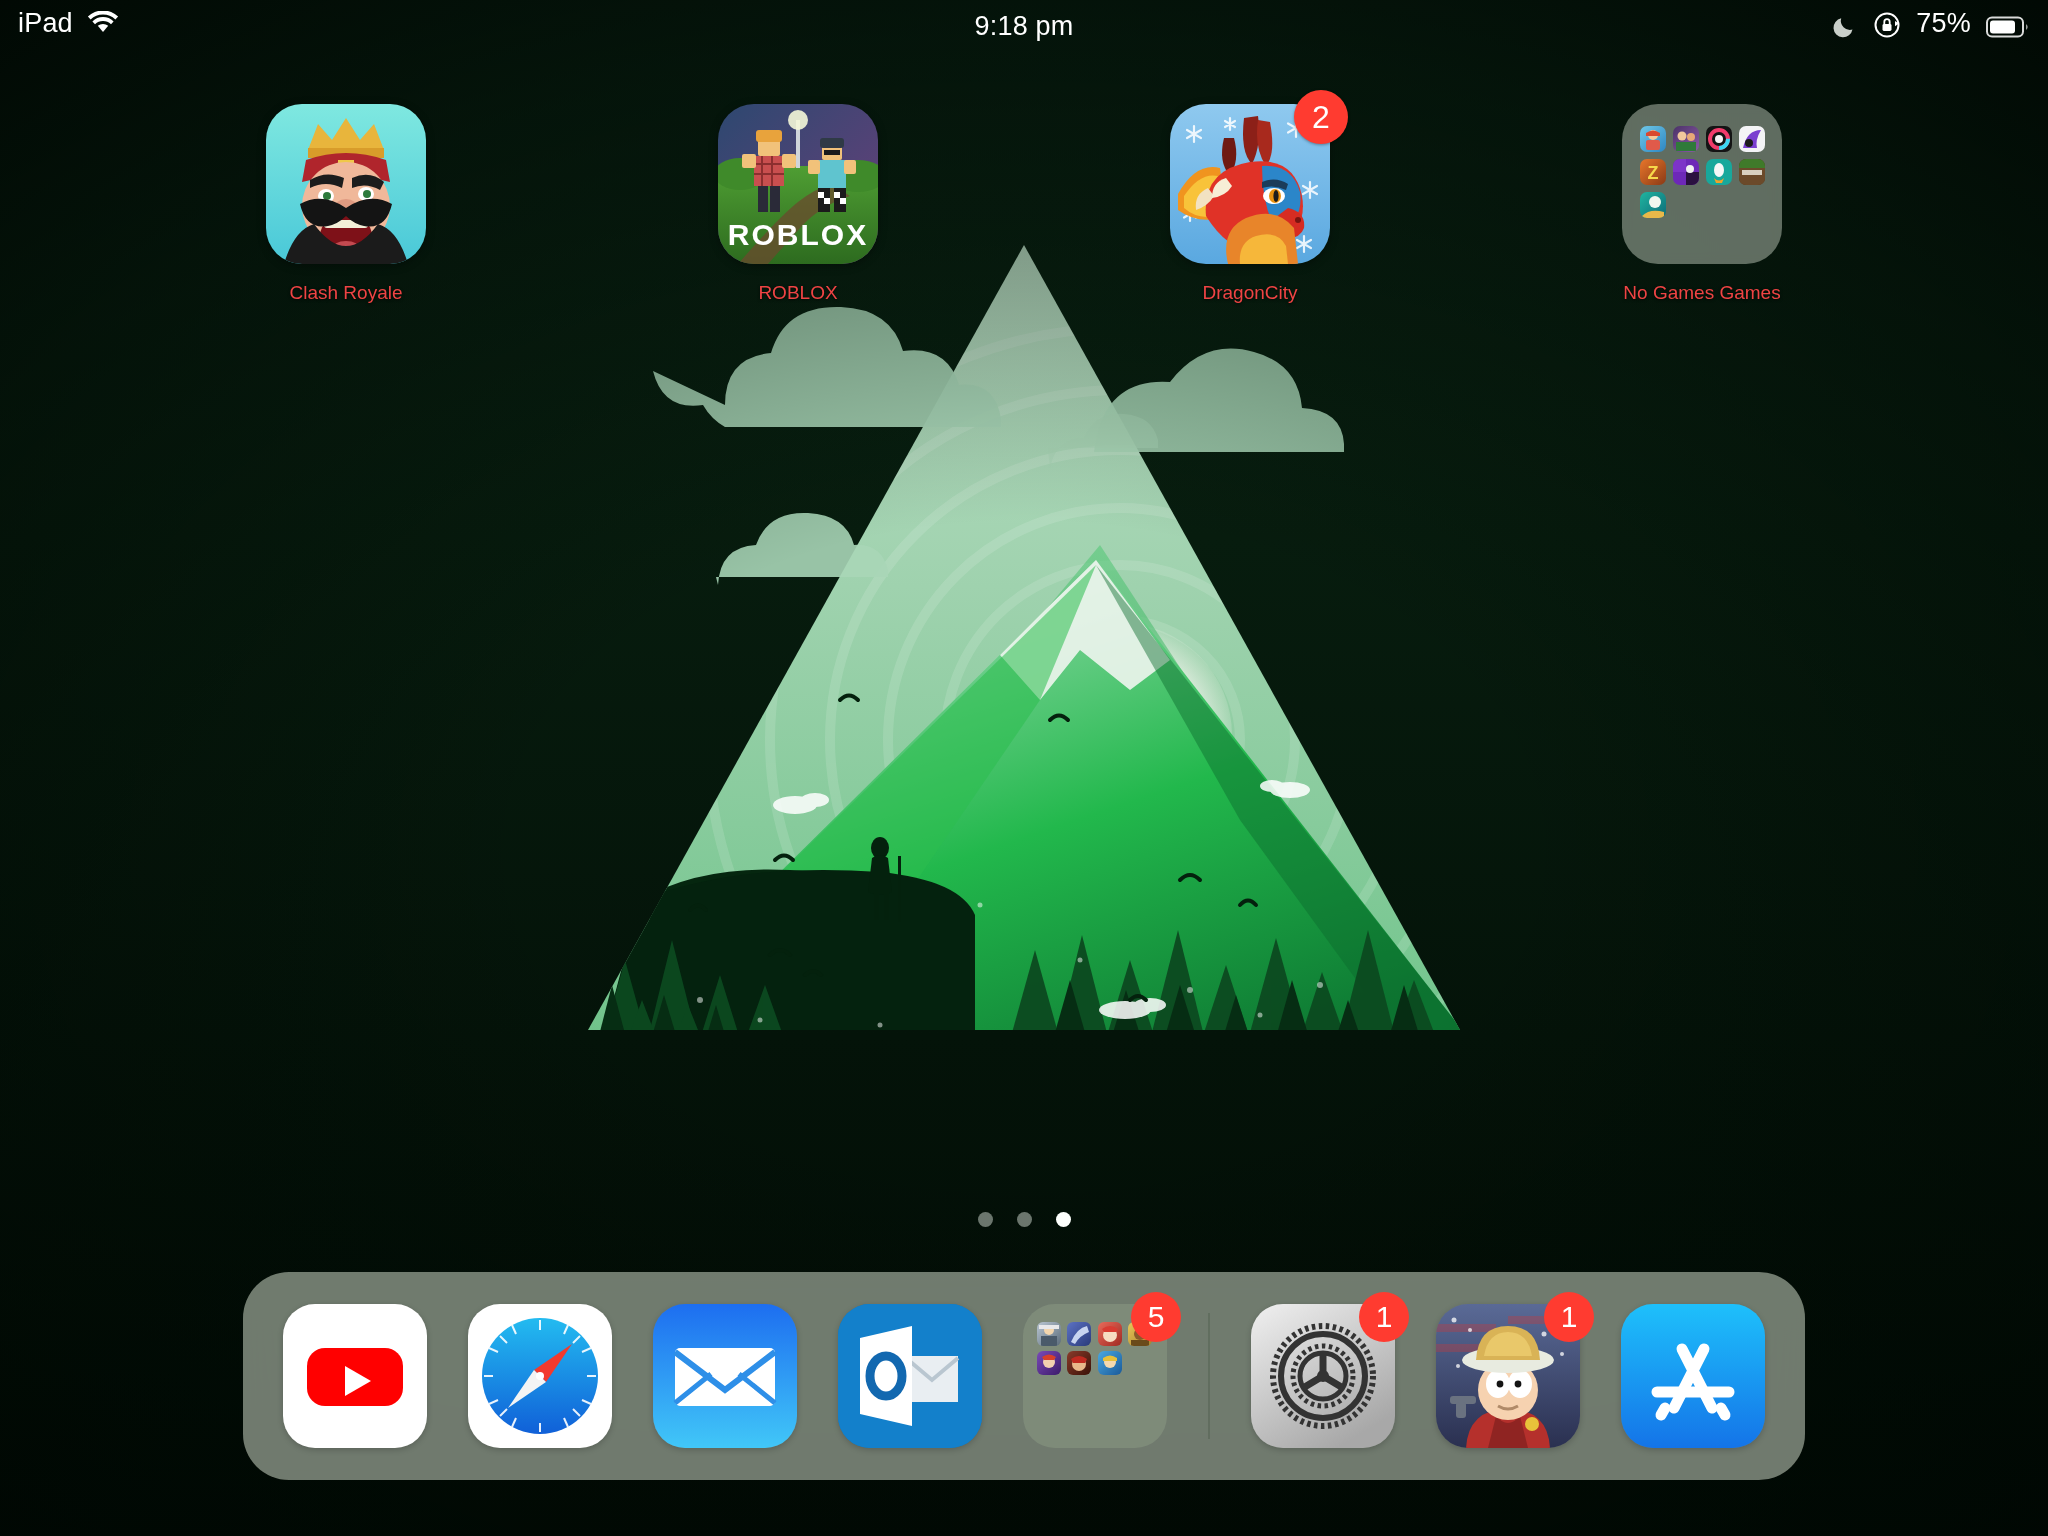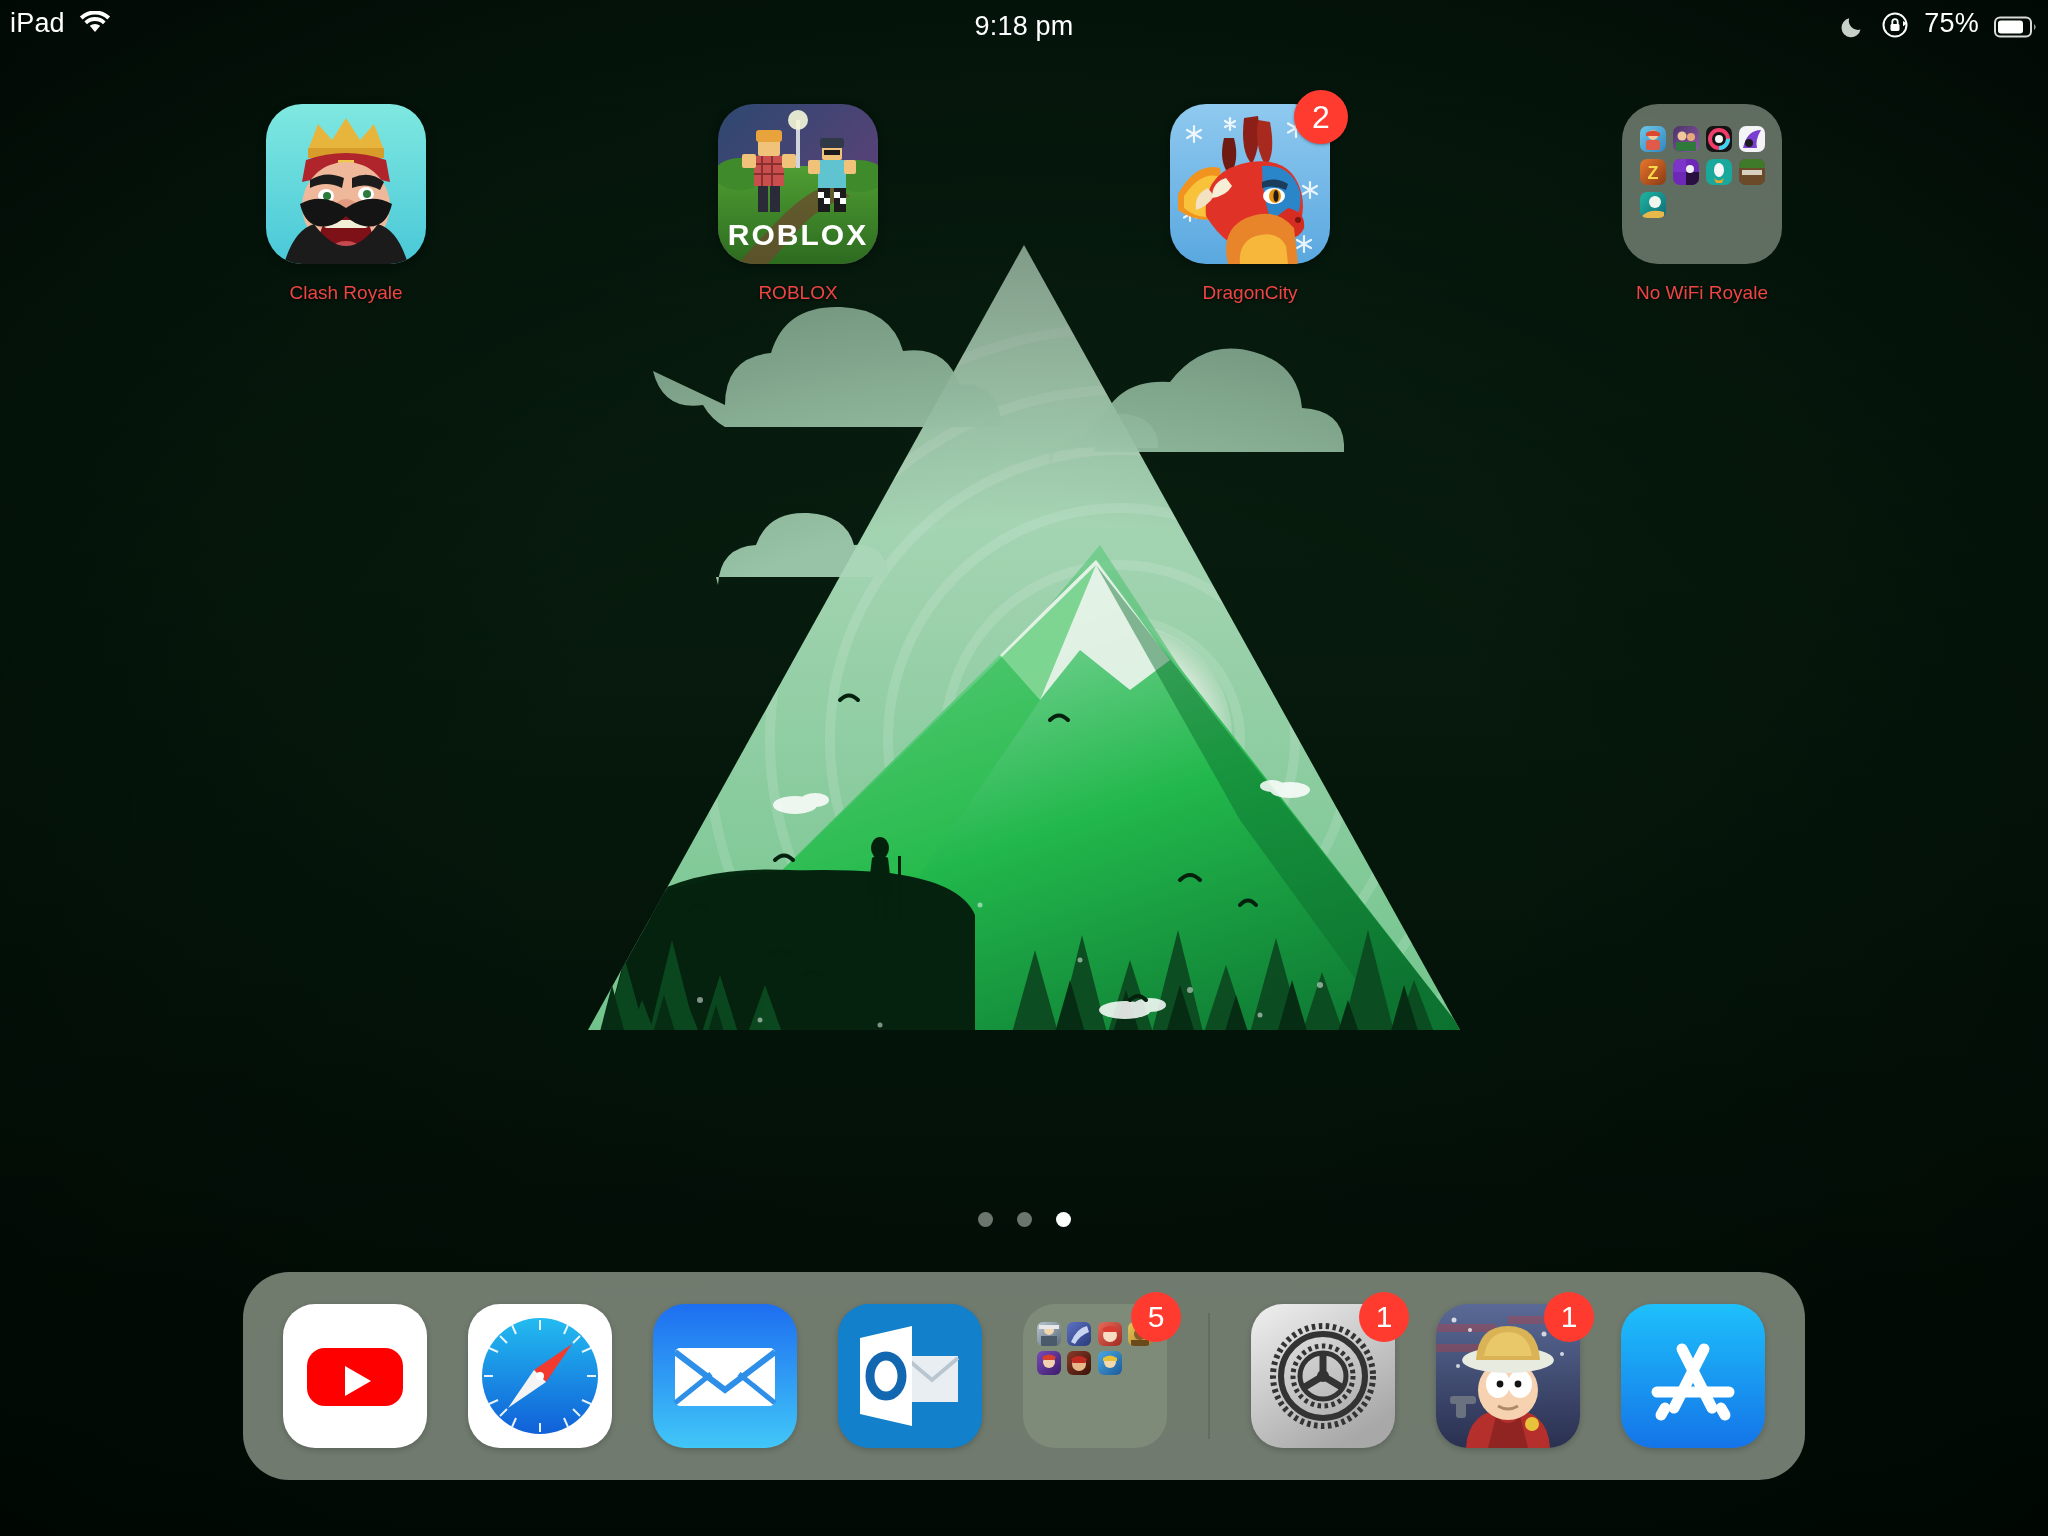--- a/index.html
+++ b/index.html
@@ -18,21 +18,21 @@
   #vignette {
     position:absolute; inset:0; z-index:1; pointer-events:none;
     background:
       radial-gradient(ellipse 80% 70% at 50% 55%, rgba(0,0,0,0) 30%, rgba(0,8,3,.55) 75%, rgba(0,6,2,.9) 100%);
   }
 
   
   #statusbar {
     position:absolute; top:0; left:0; right:0; height:46px; z-index:10;
     display:flex; align-items:center; justify-content:space-between;
-    padding:0 10px; color:#ffffff;
+    padding:0 18px; color:#ffffff;
     font-size:27px; letter-spacing:.2px;
   }
   .sb-left { display:flex; align-items:center; gap:14px; }
   .sb-right { display:flex; align-items:flex-end; gap:15px; }
   .sb-center { position:absolute; left:0; right:0; text-align:center; font-size:27px; pointer-events:none;margin-top:7px; }
   .sb-icon { display:inline-flex; align-items:center; }
   .batt-pct { font-size:27px; }
 
   
   #appgrid {
@@ -540,21 +540,21 @@
             </svg>
         </div>
         <div class="mini" style="background:linear-gradient(135deg,#1fb5a0,#0e6b78)">
           <svg class="fill" viewBox="0 0 26 26">
               <circle cx="15" cy="10" r="6" fill="#f0f6ee"></circle>
               <path d="M2 24 q8 -8 22 -4 v6 H2z" fill="#e8b84a"></path>
             </svg>
         </div>
       </div>
     </div>
-    <div class="app-label">No WiFi Royale</div>
+    <div class="app-label">No Games Games</div>
   </div>
 </div>
 
 <div id="pagedots">
   <span class="dot"></span>
   <span class="dot"></span>
   <span class="dot active"></span>
 </div>
 
 <div id="dock">

